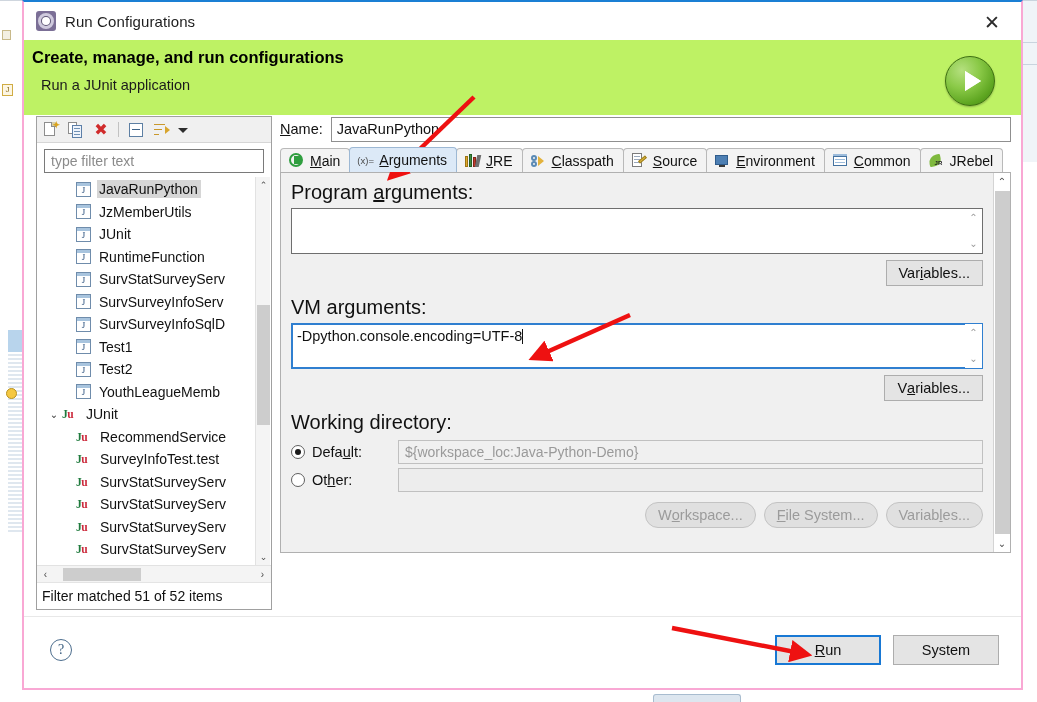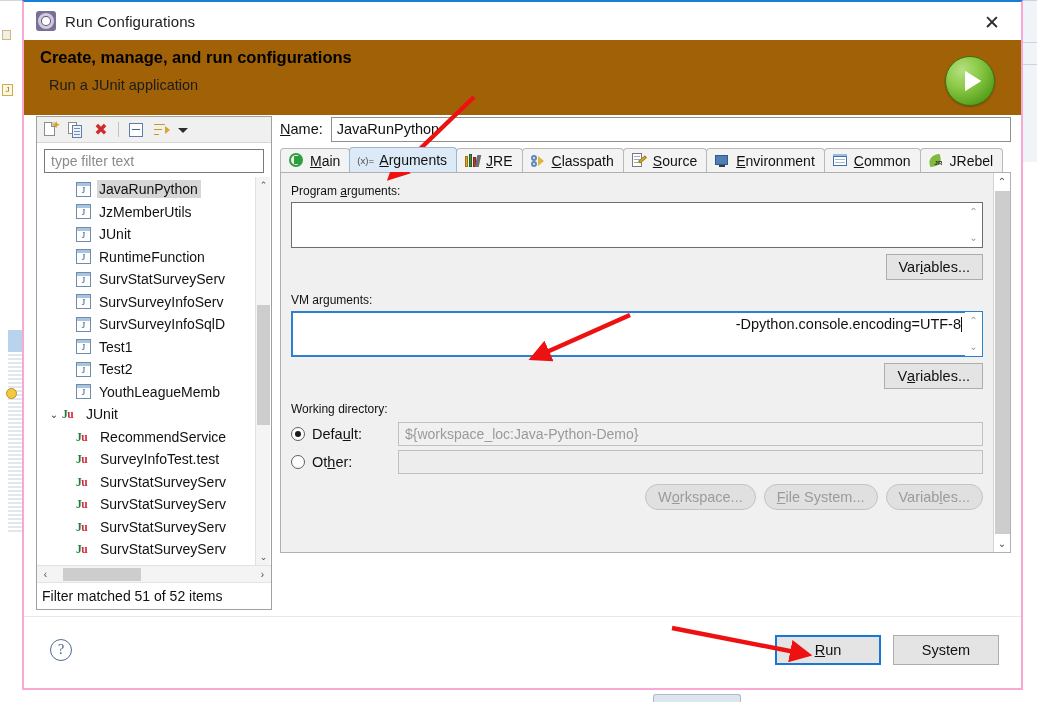--- a/index.html
+++ b/index.html
@@ -84,22 +84,22 @@
   .close-x {
     position: absolute; right: 16px; top: 8px;
     width: 26px; height: 24px;
     display:flex; align-items:center; justify-content:center;
     cursor: default; color:#2b2b2b; font-size:19px; line-height:1;
     font-family:"DejaVu Sans", sans-serif;
   }
 
   
   .header {
-    position: relative; height: 76px; background: #a16207;
-    padding: 0 16px;
+    position: relative; height: 76px; background: #bef264;
+    padding: 0 8px;
   }
   .header h1 {
     margin: 0; padding-top: 8px;
     font-size: 16.5px; font-weight: bold; color: #000000;
   }
   .header .subtitle {
     margin-top: 10px; margin-left: 9px;
     font-size: 14.5px; color: #1b1b1b;
   }
   .header-sep {
@@ -309,31 +309,31 @@
     position: relative;
     height: 380px;
     border: 1px solid #b0b0b0; border-top: none;
     background: #f0f0f0;
     overflow: hidden;
   }
   .pane-inner { position:absolute; left:0; top:0; right:17px; bottom:0; padding: 8px 10px 0 10px; }
 
   .group { position: relative; margin-bottom: 10px; }
   .group > .g-label {
-    font-size: 12px; color: #111; margin-bottom: 4px; display:inline-block;
+    font-size: 20px; color: #111; margin-bottom: 4px; display:inline-block;
   }
   .group > .g-label u { text-decoration: underline; }
 
   .ta-wrap { position: relative; }
   .textarea {
     height: 46px; background:#ffffff; border:1px solid #6e6e6e;
     padding: 3px 20px 3px 5px; font-size: 14.5px; color:#111;
     overflow:hidden; white-space:pre-wrap; line-height:19px;
   }
-  .textarea.focused { border:2px solid #2f7fd0; padding:2px 19px 2px 4px;text-align:right; }
+  .textarea.focused { border:2px solid #2f7fd0; padding:2px 19px 2px 4px; }
   .ta-scroll {
     position:absolute; right:1px; top:1px; bottom:1px; width:17px;
     background:#ffffff; display:flex; flex-direction:column;
     justify-content:space-between; align-items:center; padding: 4px 0;
   }
   .ta-scroll span { color:#9a9a9a; font-size:10px; line-height:1; }
   .caretbar {
     display:inline-block; width:1px; height:15px; background:#111;
     vertical-align:-3px; margin-left:0px;
   }

